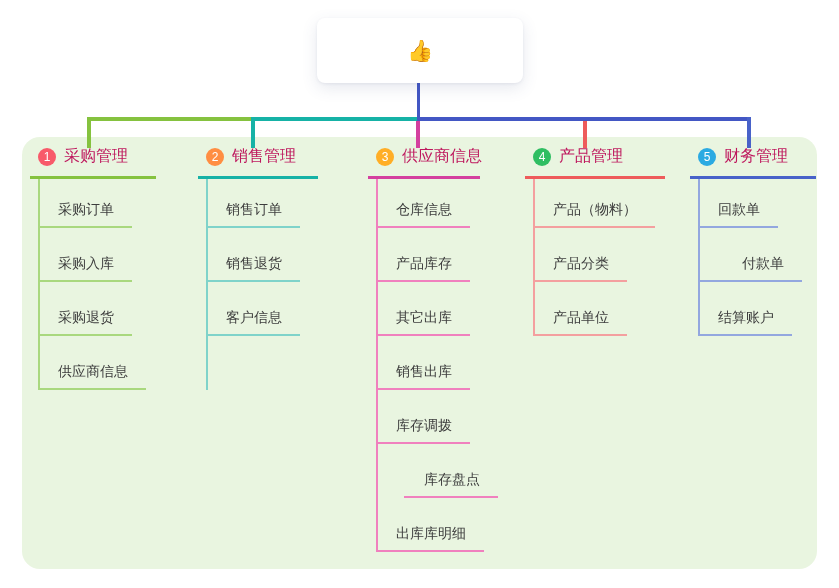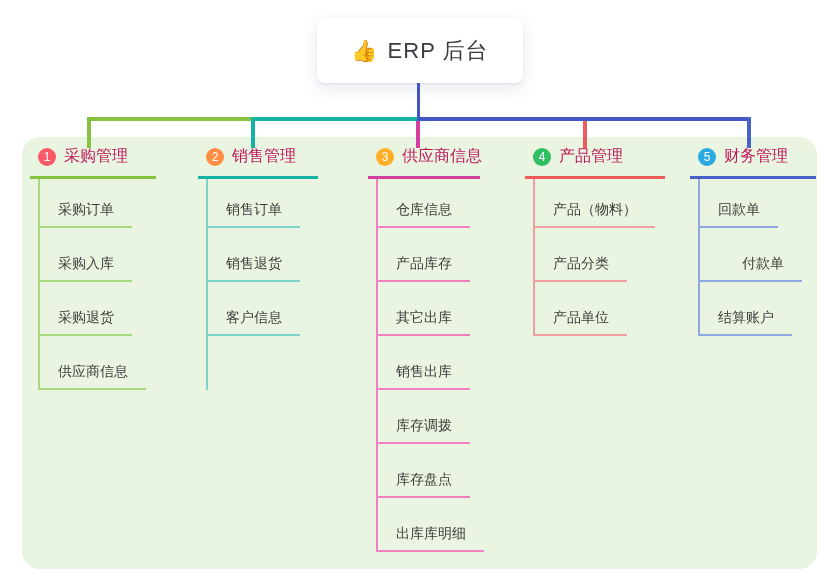--- a/index.html
+++ b/index.html
@@ -84,21 +84,20 @@
   <div class="line seg-teal" style="background-color: rgb(22, 178, 166);"></div>
   <div class="line seg-blue" style="background-color: rgb(67, 87, 196);"></div>
   <div class="line stub-1" style="background-color: rgb(133, 194, 63);"></div>
   <div class="line stub-2" style="background-color: rgb(22, 178, 166);"></div>
   <div class="line stub-3" style="background-color: rgb(212, 64, 159);"></div>
   <div class="line stub-4" style="background-color: rgb(238, 91, 91);"></div>
   <div class="line stub-5" style="background-color: rgb(72, 98, 201);"></div>
 
   <div class="root-card">
     <span class="root-icon">👍</span>
-    <span class="root-label" style="color: rgb(58, 58, 66);">ERP 后台</span>
   </div>
 
   <div class="branch" id="branch-0">
     <div class="branch-header" style="border-bottom-color: rgb(133, 194, 63);">
       <span class="badge" style="background-color: rgb(248, 90, 106);">1</span>
       <span class="branch-label">采购管理</span>
     </div>
     <div class="branch-items">
         <div class="branch-item">
           <span class="item-label" style="border-bottom-color: rgb(169, 216, 126); text-align: right;">采购订单</span>
@@ -150,21 +149,21 @@
         <div class="branch-item">
           <span class="item-label" style="border-bottom-color: rgb(240, 128, 190);">其它出库</span>
         </div>
         <div class="branch-item">
           <span class="item-label" style="border-bottom-color: rgb(240, 128, 190);">销售出库</span>
         </div>
         <div class="branch-item">
           <span class="item-label" style="border-bottom-color: rgb(240, 128, 190);">库存调拨</span>
         </div>
         <div class="branch-item">
-          <span class="item-label" style="border-bottom-color: rgb(240, 128, 190);">库存盘点</span>
+          <span class="item-label" style="border-bottom-color: rgb(240, 128, 190); margin-left: 28px;">库存盘点</span>
         </div>
         <div class="branch-item">
           <span class="item-label" style="border-bottom-color: rgb(240, 128, 190);">出库库明细</span>
         </div>
         <div class="vline" style="background-color: rgb(240, 128, 190); height: 373px;"></div>
       </div>
   </div>
 
   <div class="branch" id="branch-3">
     <div class="branch-header" style="border-bottom-color: rgb(238, 91, 91);">

